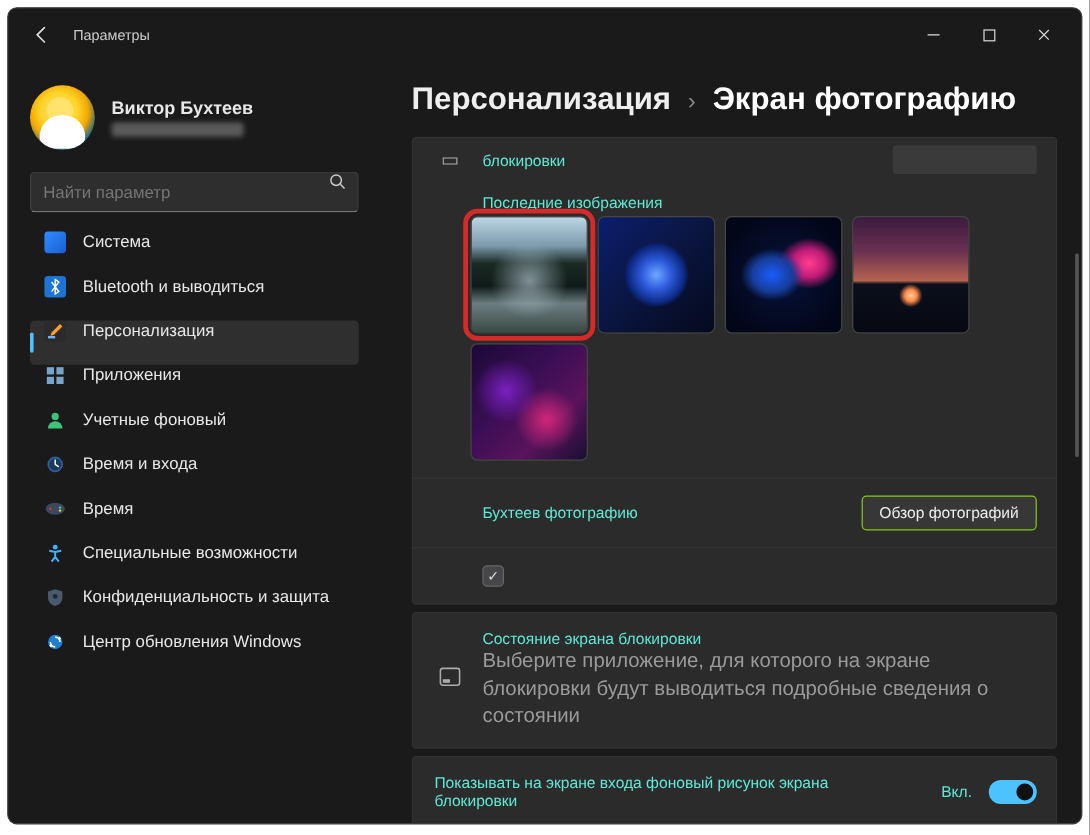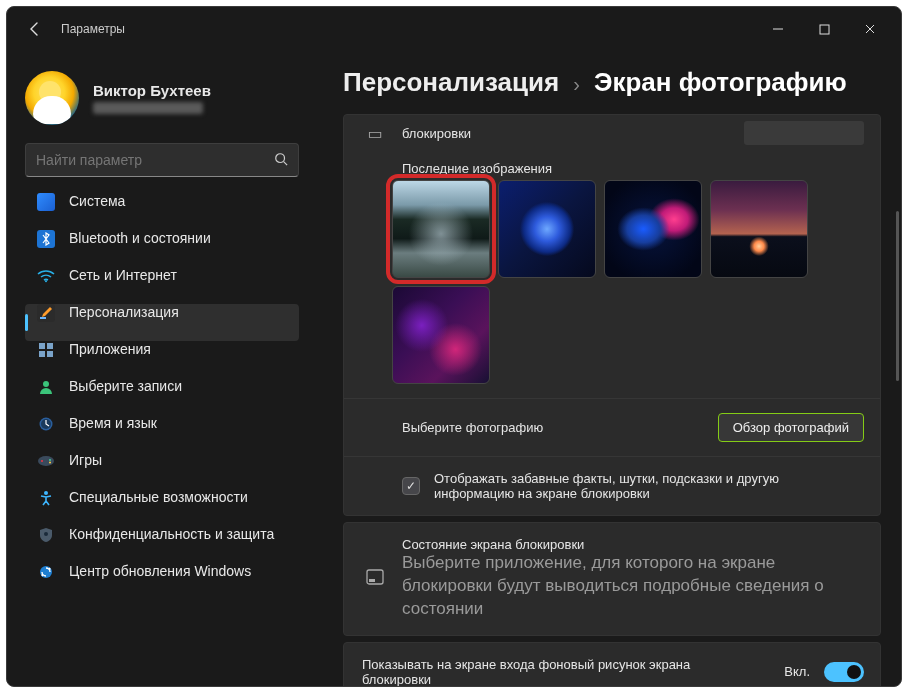--- a/index.html
+++ b/index.html
@@ -90,21 +90,20 @@
     font-size: 12px; color:#888;
     background:#5a5a5a; filter:blur(2px);
     border-radius:3px; width:110px; height:12px; margin-top:3px;
   }
   .search {
     height: 34px;
     background: #2e2e2e;
     border: 1px solid #3e3e3e;
     border-radius: 4px;
     display: flex;
-    align-items: center;
     padding: 0 10px;
     margin-bottom: 16px;
     border-bottom: 1px solid #888;
   }
   .search input {
     flex:1; background:transparent; border:0; color:#ccc;
     font-size:14px; outline:none;
   }
   .search .mag { color:#ccc; font-size:14px; }
   .nav { list-style: none; }
@@ -162,21 +161,21 @@
   }
   .row {
     display:flex;
     align-items:center;
     padding: 14px 16px 14px 18px;
     gap: 14px;
   }
   .small-icon {
     width:26px; text-align:center; color:#aaa; font-size:16px;
   }
-  .lbl { font-size:13px; color:#e5e5e5; }
+  .lbl { font-size:13px; color:#5eead4; }
   .lbl-sub { font-size:17px; color:#9a9a9a; line-height:1.35; }
   .btn {
     background:#373737;
     border:1px solid #84cc16;
     border-radius:4px;
     padding: 6px 14px;
     font-size:13px;
     color:#eee;
     cursor:pointer;
     display:flex; align-items:center; gap:8px;
@@ -307,30 +306,21 @@
         <li class="nav-item">
           <span class="nav-icon" style="background:linear-gradient(135deg,#2f8cff,#1a5fd1)"></span>
           <span>Система</span>
         </li>
         <li class="nav-item">
           <span class="nav-icon" style="background:#1d74d4;color:#fff">
             <svg width="10" height="14" viewBox="0 0 10 14">
                 <path d="M2 3l6 8-3 2V1l3 2-6 8" stroke="#fff" stroke-width="1.2" fill="none"></path>
               </svg>
           </span>
-          <span>Bluetooth и состоянии</span>
-        </li>
-        <li class="nav-item">
-          <span class="nav-icon" style="color:#28b0e8">
-            <svg width="18" height="14" viewBox="0 0 18 14">
-                <path d="M1 5a12 12 0 0116 0M4 8a8 8 0 0110 0M7 11a4 4 0 014 0" stroke="#28b0e8" stroke-width="1.6" fill="none"></path>
-                <circle cx="9" cy="12.2" r="1" fill="#28b0e8"></circle>
-              </svg>
-          </span>
-          <span>Сеть и Интернет</span>
+          <span>Bluetooth и выводиться</span>
         </li>
         <li class="nav-item active">
           <span class="nav-icon" style="background:#2b2b2b">
             <svg width="16" height="16" viewBox="0 0 16 16">
                 <path d="M12 2l2 2-7 7-3 1 1-3z" fill="#ff9c2b"></path>
                 <rect x="2" y="12" width="6" height="2" fill="#6bb6ff"></rect>
               </svg>
           </span>
           <span>Персонализация</span>
         </li>
@@ -345,42 +335,42 @@
           </span>
           <span>Приложения</span>
         </li>
         <li class="nav-item">
           <span class="nav-icon">
             <svg width="16" height="16" viewBox="0 0 16 16">
                 <circle cx="8" cy="5" r="3" fill="#3bc47a"></circle>
                 <path d="M2 15a6 6 0 0112 0z" fill="#3bc47a"></path>
               </svg>
           </span>
-          <span>Выберите записи</span>
+          <span>Учетные фоновый</span>
         </li>
         <li class="nav-item">
           <span class="nav-icon">
             <svg width="16" height="16" viewBox="0 0 16 16">
                 <circle cx="8" cy="8" r="6.5" fill="#2a5f9e"></circle>
                 <circle cx="8" cy="8" r="5" fill="#1a3a5c"></circle>
                 <path d="M8 4v4l3 2" stroke="#fff" stroke-width="1.2" fill="none"></path>
               </svg>
           </span>
-          <span>Время и язык</span>
+          <span>Время и входа</span>
         </li>
         <li class="nav-item">
           <span class="nav-icon">
             <svg width="18" height="14" viewBox="0 0 18 14">
                 <ellipse cx="9" cy="7" rx="8" ry="5" fill="#3a4a5c"></ellipse>
                 <circle cx="5" cy="7" r="1" fill="#e34"></circle>
                 <circle cx="13" cy="6" r="1" fill="#4c9"></circle>
                 <circle cx="13" cy="8.5" r="1" fill="#fc4"></circle>
               </svg>
           </span>
-          <span>Игры</span>
+          <span>Время</span>
         </li>
         <li class="nav-item">
           <span class="nav-icon" style="color:#3db6ff">
             <svg width="16" height="16" viewBox="0 0 16 16">
                 <circle cx="8" cy="3" r="2" fill="#3db6ff"></circle>
                 <path d="M3 6l5 1 5-1M8 7v4m-3 4l3-4 3 4" stroke="#3db6ff" stroke-width="1.6" fill="none"></path>
               </svg>
           </span>
           <span>Специальные возможности</span>
         </li>
@@ -430,31 +420,30 @@
           <div class="thumbs">
             <div class="thumb selected tn-landscape"></div>
             <div class="thumb tn-win11"></div>
             <div class="thumb tn-swirl"></div>
             <div class="thumb tn-sunset"></div>
             <div class="thumb tn-waves"></div>
           </div>
           <div class="sep-line"></div>
           <div class="row">
             <span style="width:26px"></span>
-            <span class="lbl">Выберите фотографию</span>
+            <span class="lbl">Бухтеев фотографию</span>
             <span class="spacer"></span>
             <div class="btn">
               <span>Обзор фотографий</span>
             </div>
           </div>
           <div class="sep-line"></div>
           <div class="row">
             <span style="width:26px"></span>
             <div class="checkbox">✓</div>
-            <span class="lbl" style="max-width:400px">Отображать забавные факты, шутки, подсказки и другую информацию на экране блокировки</span>
           </div>
         </div>
 
         <div class="panel">
           <div class="row">
             <span class="small-icon">
               <svg width="20" height="20" viewBox="0 0 20 20">
                   <rect x="2" y="3" width="16" height="14" rx="2" stroke="#aaa" stroke-width="1.3" fill="none"></rect>
                   <rect x="4" y="12" width="6" height="3" fill="#aaa"></rect>
                 </svg>

